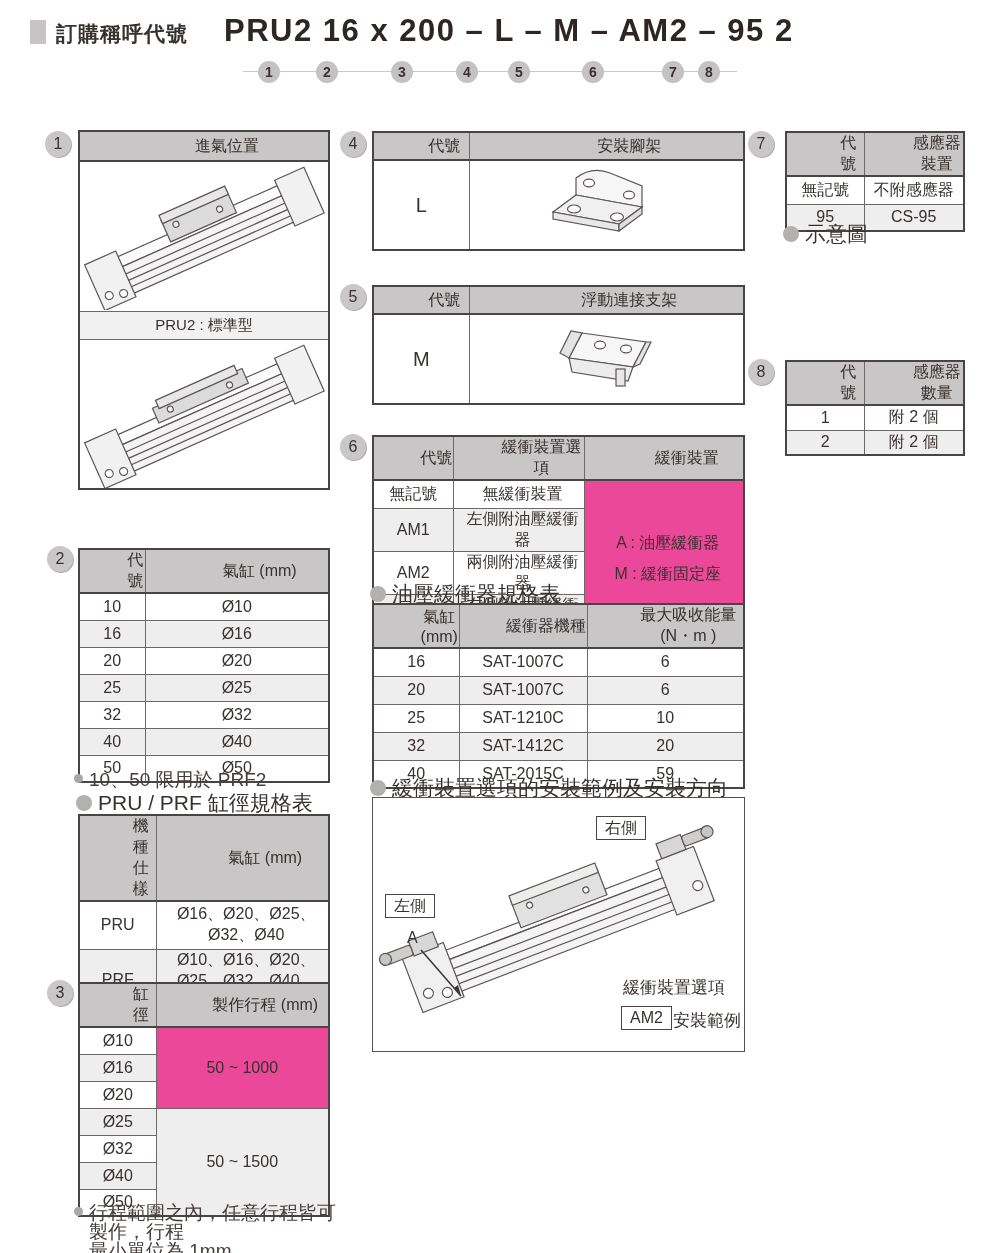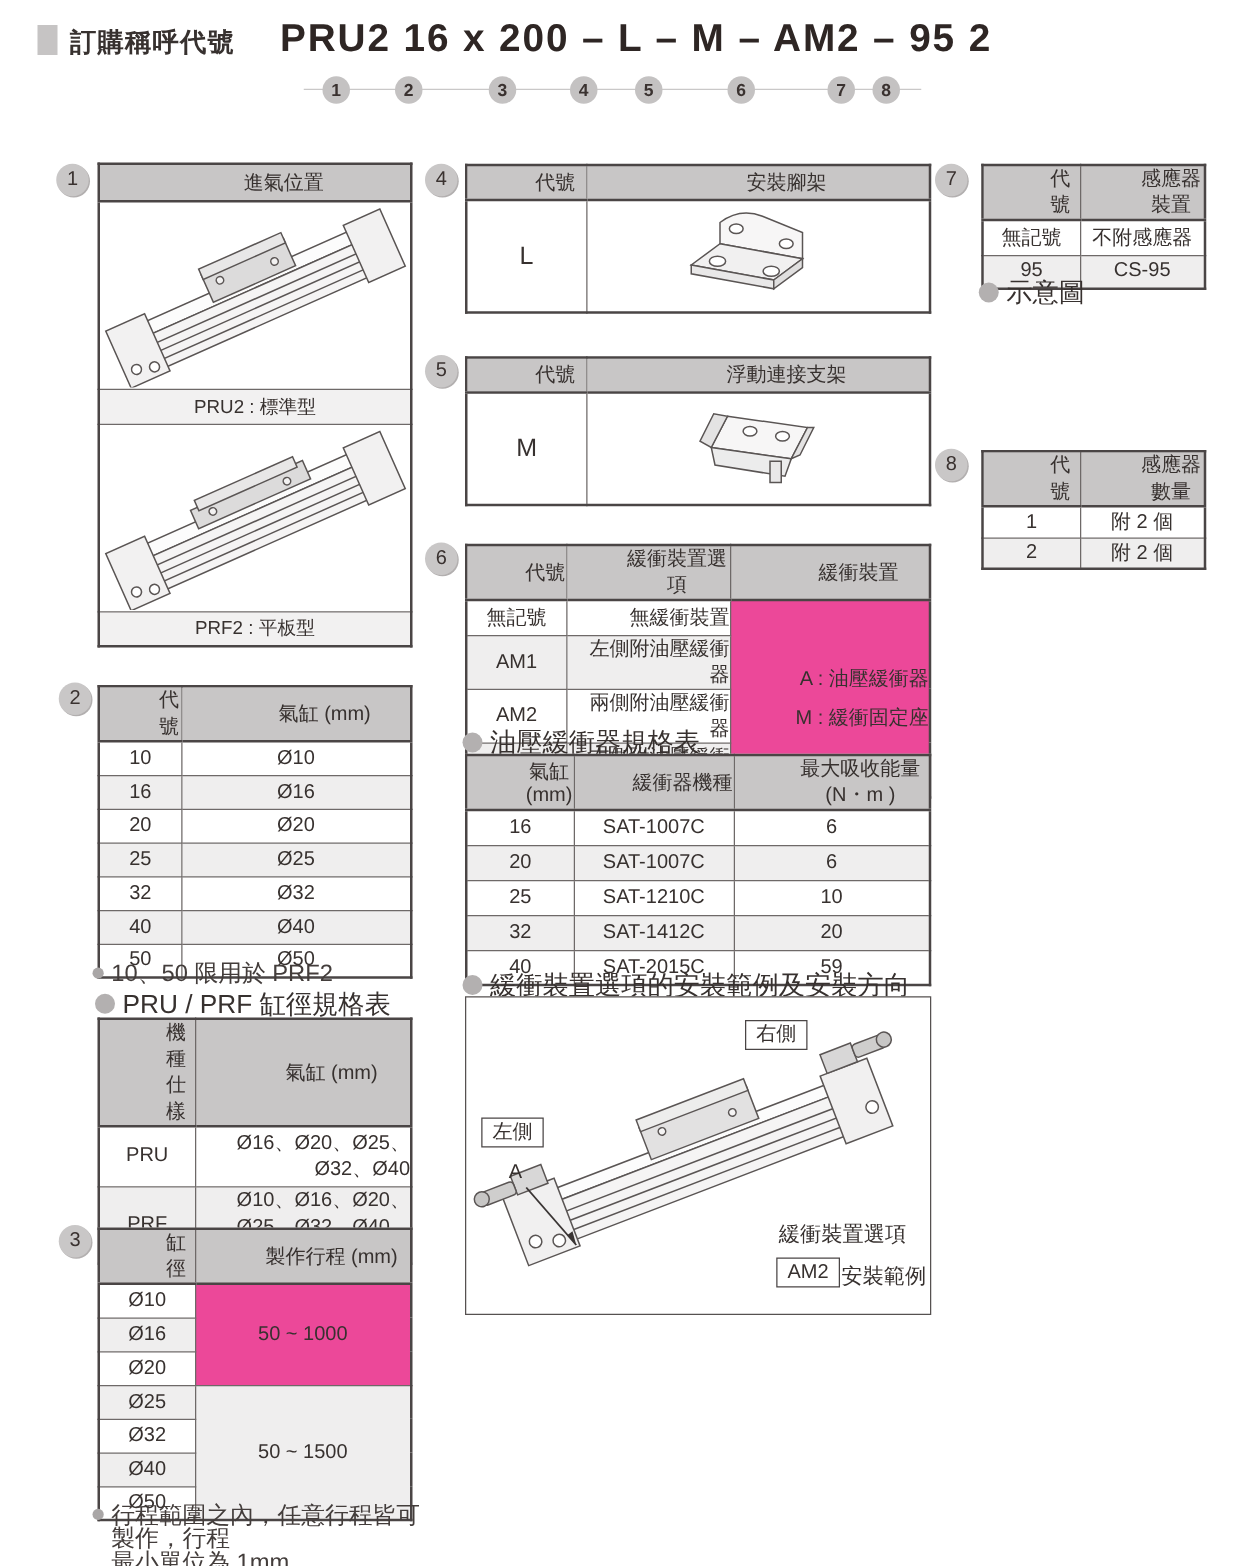--- a/index.html
+++ b/index.html
@@ -31,21 +31,21 @@
   
   table.tbl{position:absolute;border-collapse:collapse;table-layout:fixed;background:#fff;border:2px solid var(--border-dark);}
   .tbl td{border:1px solid var(--border-mid);text-align:center;vertical-align:middle;
           font-size:16px;overflow:hidden;}
   .tbl tr.hdr td{background:var(--hdr-bg);border-bottom:2px solid var(--border-dark);padding-left:46px;}
   .tbl tr.alt td{background:var(--zebra);}
   .tbl td.white{background:#ec4899;}
   .tbl td.img-cell{background:#fff;padding:0;}
   .tbl td.cap{background:var(--cap-bg);font-size:15px;}
   .tbl td.big{font-size:20px;}
-  .tbl td.left{text-align:right;padding-left:8px;}
+  .tbl td.left{text-align:center;padding-left:8px;}
 
   
   .bullet-heading{position:absolute;display:flex;align-items:center;gap:6px;font-size:21px;}
   .dot-lg{width:16px;height:16px;border-radius:50%;background:#b3b0b0;flex:0 0 auto;}
   .note{position:absolute;display:flex;align-items:flex-start;gap:6px;font-size:19px;line-height:19px;color:#433d3b;}
   .dot-sm{width:9px;height:9px;border-radius:50%;background:#a9a6a6;flex:0 0 auto;margin-top:4px;}
 
   
   .install-box{position:absolute;left:372px;top:797px;width:373px;height:255px;border:1px solid #565150;background:#fff;}
   .tag{position:absolute;border:1px solid #4a4545;background:#fff;font-size:16px;padding:1px 8px;line-height:20px;}
@@ -121,23 +121,20 @@
           <circle cx="14" cy="90" r="4" fill="#fff"></circle>
                 <circle cx="28" cy="94" r="4" fill="#fff"></circle>
           <rect x="212" y="52" width="32" height="50" fill="#f2f1f1"></rect>
           <rect x="80" y="48" width="98" height="16" fill="#dcdbdb"></rect>
           <rect x="86" y="42" width="86" height="9" fill="#e8e7e7"></rect>
           <circle cx="96" cy="56" r="3" fill="#f2f1f1"></circle>
                 <circle cx="160" cy="58" r="3" fill="#f2f1f1"></circle>
         </g>
       </svg>
     </td>
-        </tr>
-    <tr>
-          <td class="cap" style="height:28px">PRF2 : 平板型</td>
         </tr>
   </tbody>
     </table>
 
   <div class="num" style="left:47px;top:546px">2</div>
   <table class="tbl" style="left:78px;top:548px;width:252px">
     <colgroup>
         <col style="width:66px">
         <col>
       </colgroup>

